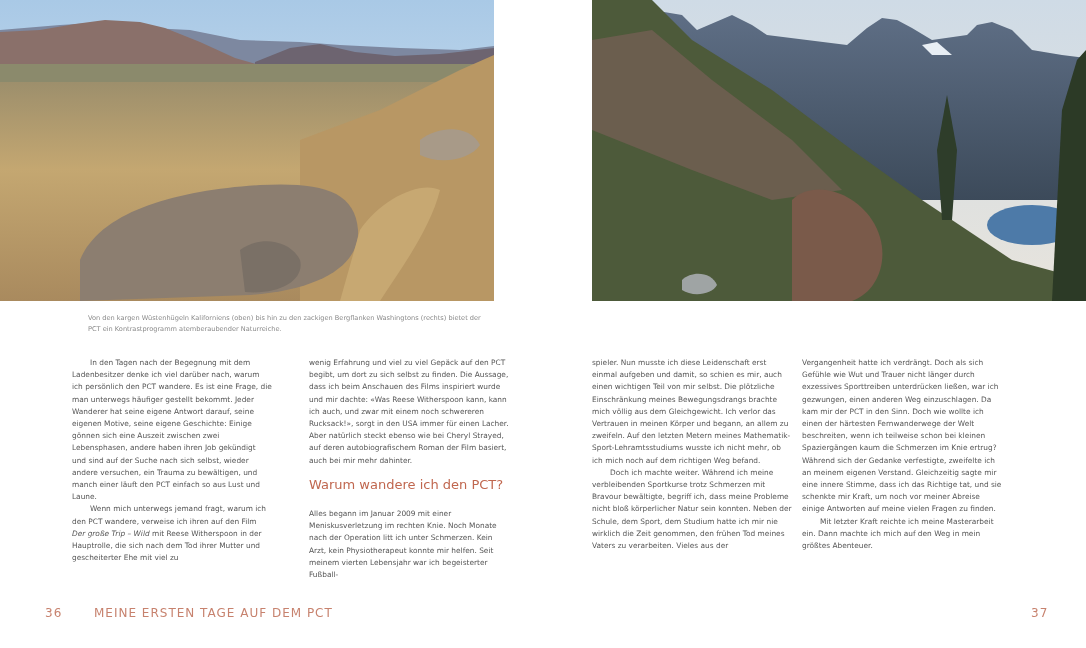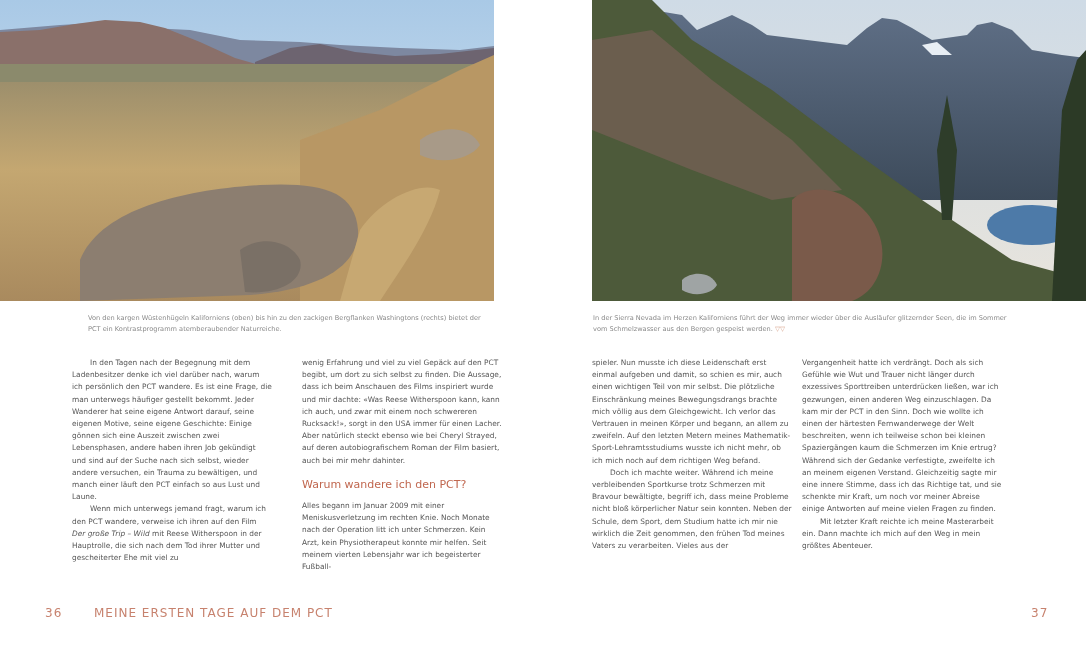--- a/index.html
+++ b/index.html
@@ -12,23 +12,23 @@
   .photo-right { left:49px; width:494px; }
   .photo svg { display:block; width:100%; height:100%; }
   .caption { position:absolute; top:313px; font-size:6.6px; line-height:11px; color:#8a8a8a; }
   .caption-left { left:88px; width:400px; }
   .caption-right { left:50px; width:420px; }
   .caption .mark { color:#d6a18a; }
   .col { position:absolute; top:357px; width:200px; font-size:7.4px; line-height:12.2px; color:#555; text-align:left; }
   .col p { margin:0; }
   .col p.indent { text-indent:18px; }
   .col em { font-style:italic; }
-  .col h3 { margin:12px 0 9px 0; font-size:11px; line-height:12.2px; font-weight:normal; color:#c0674f; }
+  .col h3 { margin:12px 0 17px 0; font-size:13px; line-height:12.2px; font-weight:normal; color:#c0674f; }
   .col-l1 { left:72px; }
-  .col-l2 { left:302px; }
+  .col-l2 { left:309px; }
   .col-r1 { left:49px; }
   .col-r2 { left:259px; }
   .folio { position:absolute; top:606px; font-size:12px; color:#c7826e; letter-spacing:1px; }
   .folio-num-left { left:45px; }
   .folio-title { left:88px;padding-left:6px; }
   .folio-num-right { left:488px; }
 </style>
 </head>
 <body>
 
@@ -94,21 +94,20 @@
       <path d="M330 45 L345 42 L360 55 L340 55Z" fill="#e8eef4"></path>
       <path d="M0 0 L60 0 L100 40 L180 90 L260 150 L330 200 L420 260 L494 280 L494 301 L0 301Z" fill="#4d5a3a"></path>
       <path d="M0 40 L60 30 L120 80 L200 140 L250 190 L180 200 L100 170 L0 130Z" fill="#6b5e4e"></path>
       <path d="M200 200 C220 180 260 190 280 220 C300 250 290 290 260 301 L200 301Z" fill="#7a5a4a"></path>
       <ellipse cx="440" cy="225" rx="45" ry="20" fill="#4d7aa8"></ellipse>
       <path d="M345 150 L355 95 L365 150 L360 220 L350 220Z" fill="#2e3d2a"></path>
       <path d="M470 110 L485 60 L494 50 L494 301 L460 301Z" fill="#2c3a26"></path>
       <path d="M90 280 C100 270 120 272 125 285 C120 295 100 297 90 290Z" fill="#9fa4a4"></path>
     </svg>
   </div>
-  <div class="caption caption-right"><span>In der Sierra Nevada im Herzen Kaliforniens führt der Weg immer wieder über die Ausläufer glitzernder Seen, die im Sommer vom Schmelzwasser aus den Bergen gespeist werden.</span> <span class="mark">▽▽</span></div>
 
   <div class="col col-r1">
     <p>spieler. Nun musste ich diese Leidenschaft erst einmal aufgeben und damit, so schien es mir, auch einen wichtigen Teil von mir selbst. Die plötzliche Einschränkung meines Bewegungsdrangs brachte mich völlig aus dem Gleichgewicht. Ich verlor das Vertrauen in meinen Körper und begann, an allem zu zweifeln. Auf den letzten Metern meines Mathematik-Sport-Lehramtsstudiums wusste ich nicht mehr, ob ich mich noch auf dem richtigen Weg befand.</p>
     <p class="indent">Doch ich machte weiter. Während ich meine verbleibenden Sportkurse trotz Schmerzen mit Bravour bewältigte, begriff ich, dass meine Probleme nicht bloß körperlicher Natur sein konnten. Neben der Schule, dem Sport, dem Studium hatte ich mir nie wirklich die Zeit genommen, den frühen Tod meines Vaters zu verarbeiten. Vieles aus der</p>
   </div>
 
   <div class="col col-r2">
     <p>Vergangenheit hatte ich verdrängt. Doch als sich Gefühle wie Wut und Trauer nicht länger durch exzessives Sporttreiben unterdrücken ließen, war ich gezwungen, einen anderen Weg einzuschlagen. Da kam mir der PCT in den Sinn. Doch wie wollte ich einen der härtesten Fernwanderwege der Welt beschreiten, wenn ich teilweise schon bei kleinen Spaziergängen kaum die Schmerzen im Knie ertrug? Während sich der Gedanke verfestigte, zweifelte ich an meinem eigenen Verstand. Gleichzeitig sagte mir eine innere Stimme, dass ich das Richtige tat, und sie schenkte mir Kraft, um noch vor meiner Abreise einige Antworten auf meine vielen Fragen zu finden.</p>
     <p class="indent">Mit letzter Kraft reichte ich meine Masterarbeit ein. Dann machte ich mich auf den Weg in mein größtes Abenteuer.</p>
   </div>

